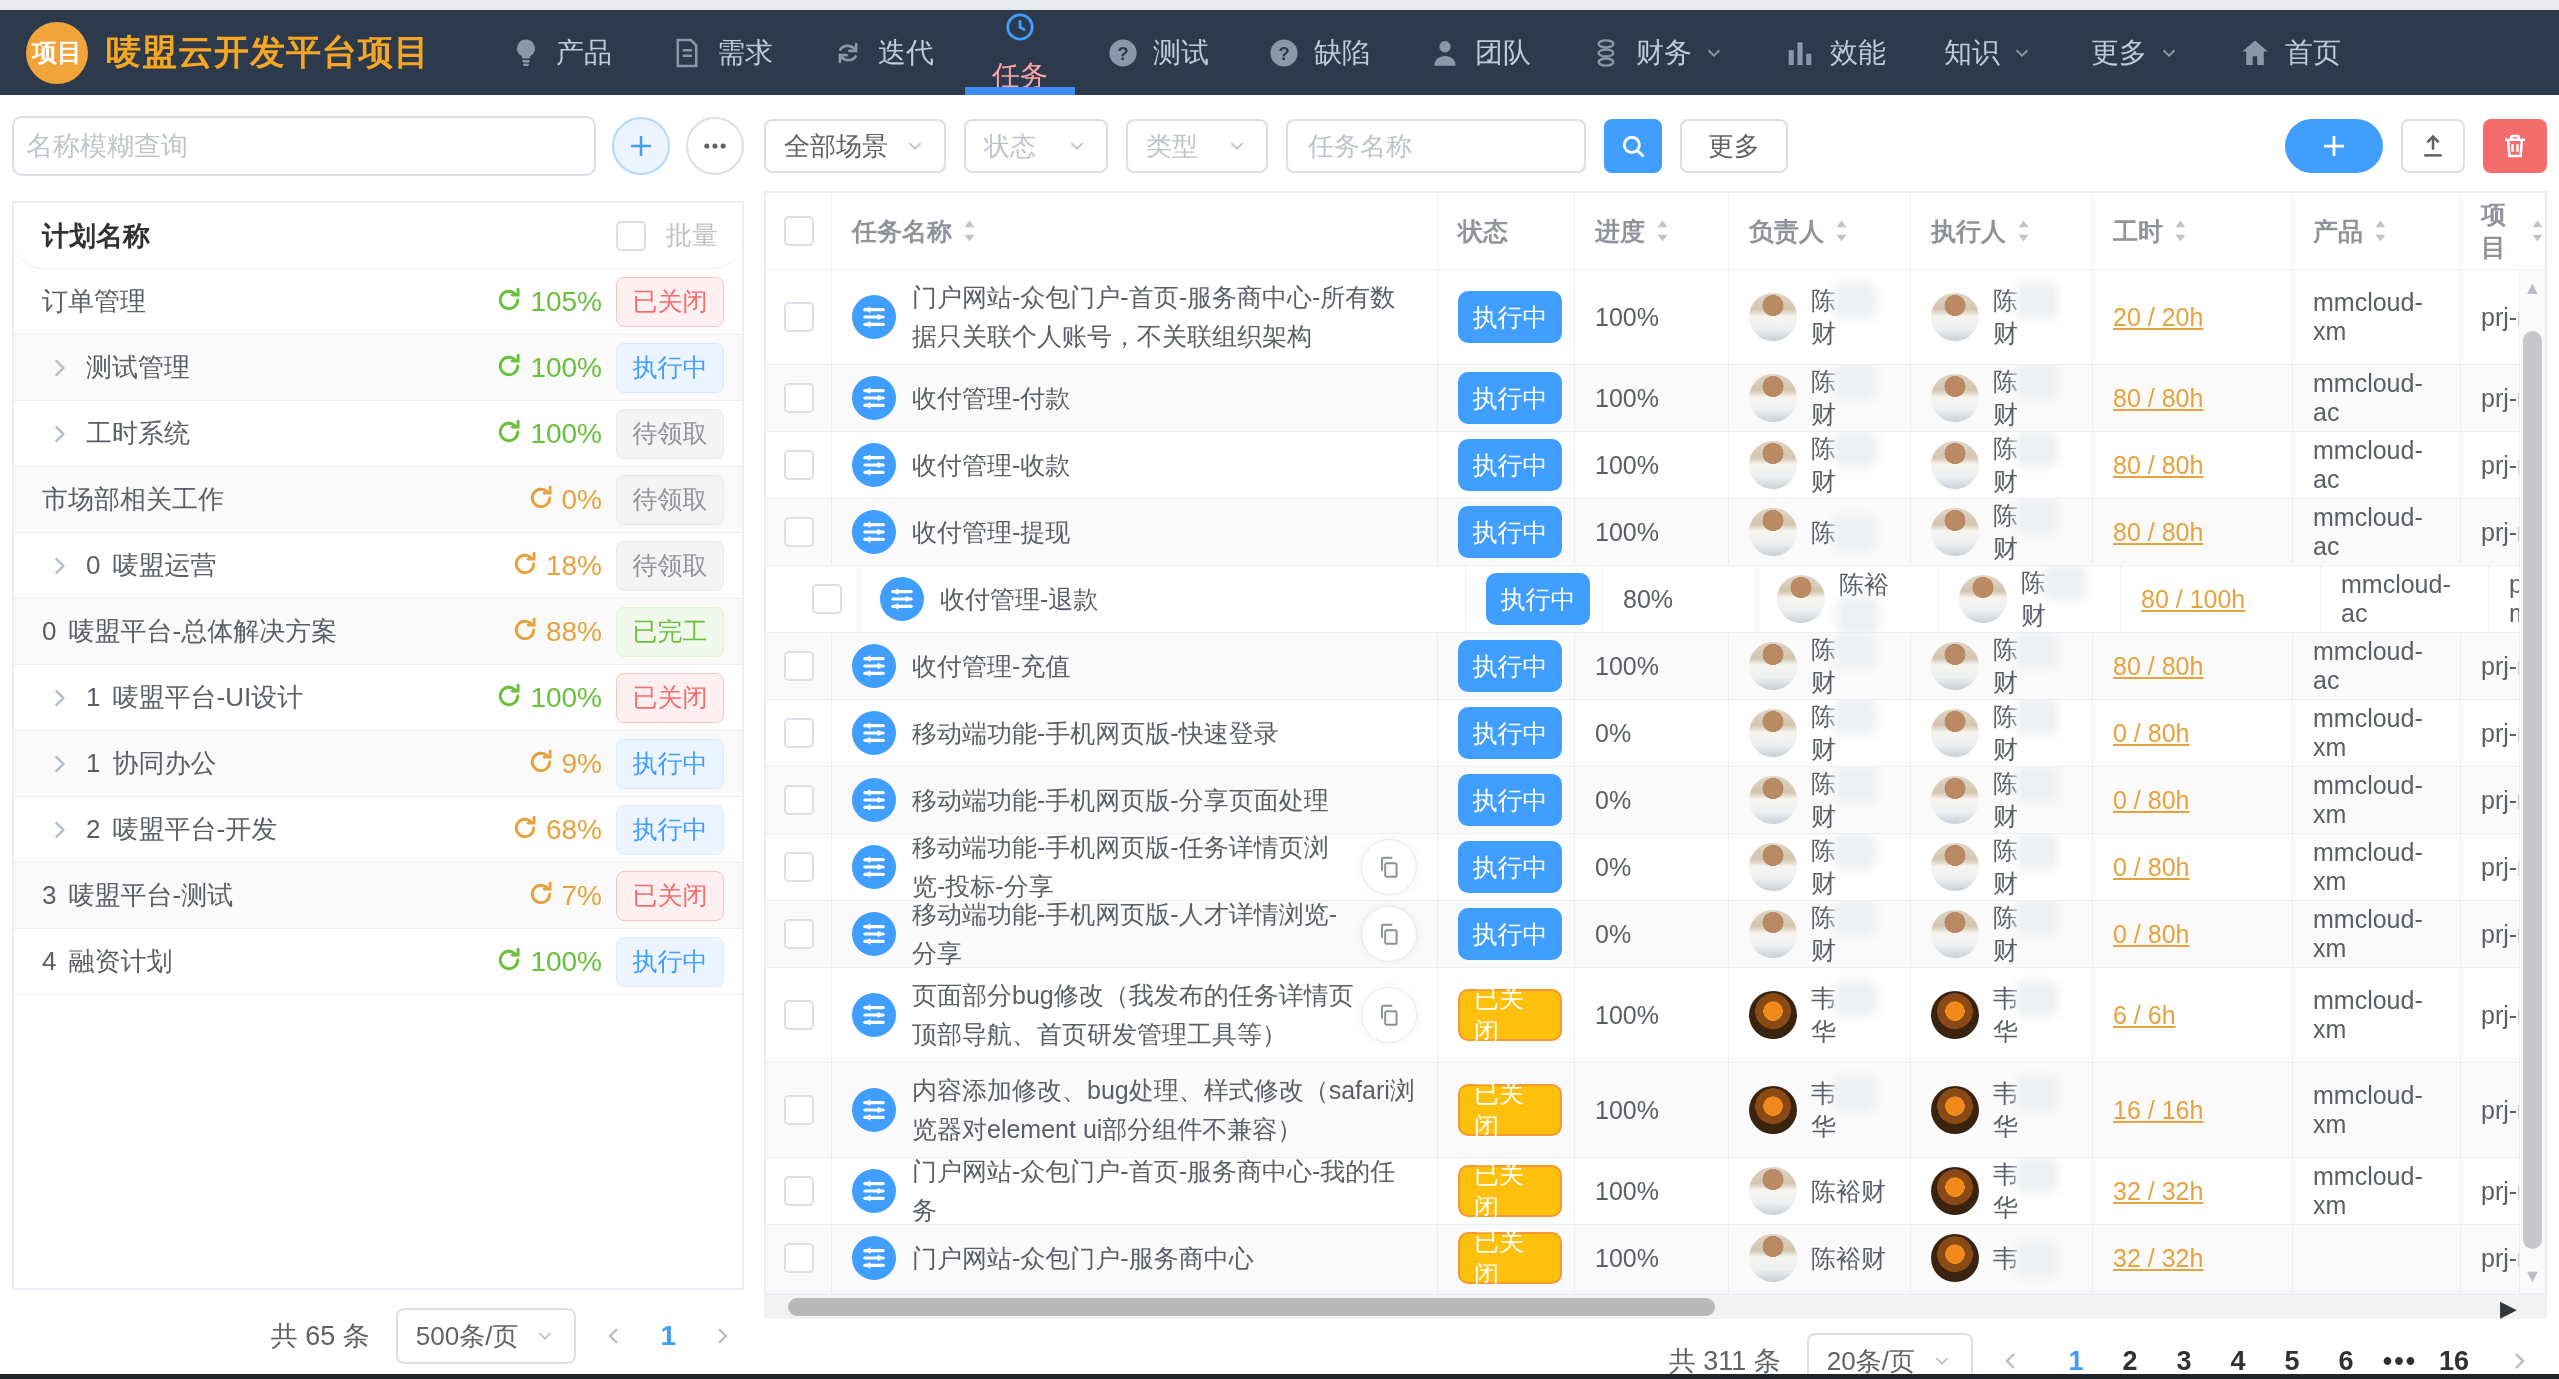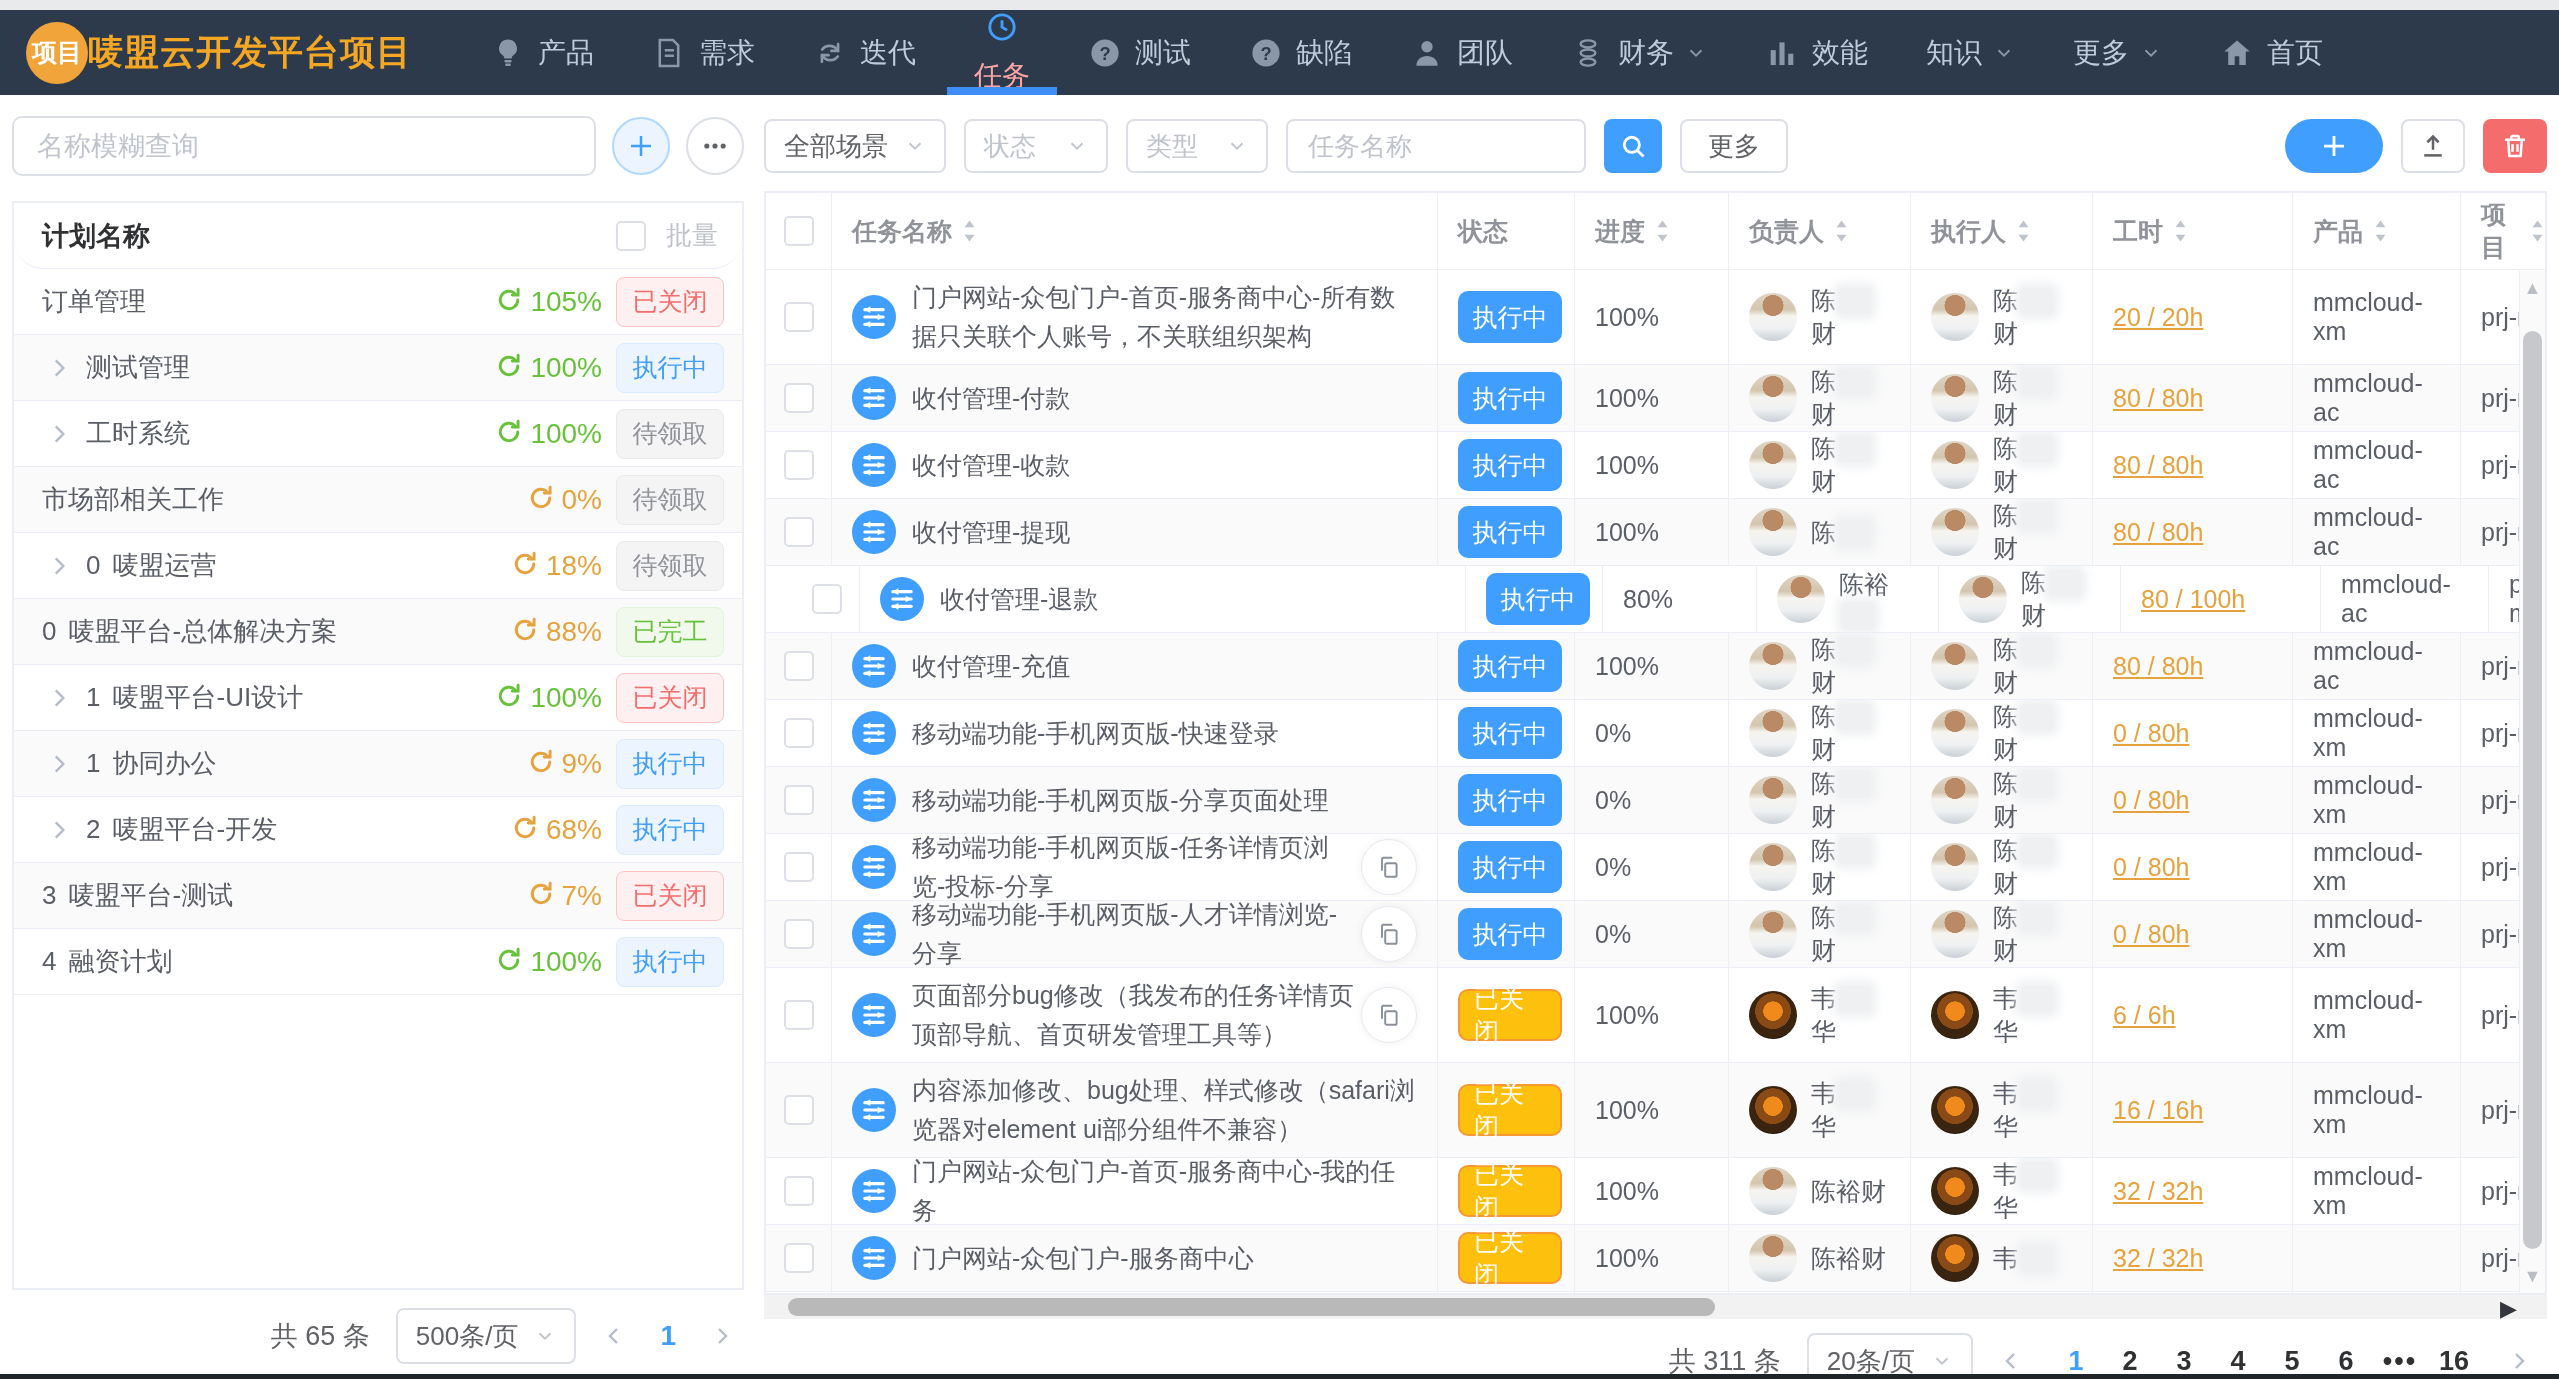--- a/index.html
+++ b/index.html
@@ -6,40 +6,40 @@
   html,body { width:2559px; height:1379px; overflow:hidden; background:#fff;
     font-family:"Liberation Sans", sans-serif; color:#606266; }
   svg { display:block; }
 
   
   .topstrip { height:10px; background:#e9eaec; }
   .navbar { height:85px; background:#2d3a4b; display:flex; align-items:stretch; padding:0 26px; }
   .brand { display:flex; align-items:center; }
   .logo { width:62px; height:62px; border-radius:50%; background:#f0a43a; color:#fff;
     font-weight:bold; font-size:25px; display:flex; align-items:center; justify-content:center; }
-  .app-title { color:#f5a623; font-size:35px; font-weight:bold; letter-spacing:1px; }
+  .app-title { color:#f5a623; font-size:35px; font-weight:bold; margin-left:18px; letter-spacing:1px; }
   .nav-items { display:flex; align-items:stretch; margin-left:50px; }
   .nav-item { display:flex; align-items:center; gap:13px; padding:0 29px; color:#bfcbd9;
     font-size:28px; position:relative; cursor:pointer; }
   .nav-item .nicon { width:34px; height:34px; color:#8a97a8; }
   .nav-item .chev { width:22px; height:22px; color:#8a97a8; margin-left:-2px; }
   .nav-item.active { color:#fca5a5;flex-direction:column; }
   .nav-item.active .nicon { color:#409eff; }
   .nav-item.active::after { content:""; position:absolute; left:2px; right:2px; bottom:0;
     height:8px; background:#3e8ef7; }
 
   
   .content { display:flex; gap:20px; padding:20px 12px 0 12px; }
   .left-col { width:732px; flex:none; }
   .right-col { flex:1; min-width:0; position:relative; }
 
   
   .search-row { display:flex; align-items:center; gap:16px; height:62px; }
   .search-input { flex:1; height:60px; border:2px solid #dcdfe6; border-radius:10px;
-    padding:0 23px; font-size:27px; color:#606266; background:#fff; outline:none;
+    padding:0 12px; font-size:27px; color:#606266; background:#fff; outline:none;
     font-family:Liberation Sans, sans-serif; }
   .search-input::placeholder { color:#c0c4cc; }
   .round-btn { width:58px; height:58px; border-radius:50%; flex:none; display:flex;
     align-items:center; justify-content:center; cursor:pointer; }
   .round-btn.add { background:#ecf5ff; border:2px solid #b3d8ff; color:#409eff; }
   .round-btn.more { background:#fff; border:2px solid #dcdfe6; color:#606266; }
 
   .plan-panel { margin-top:24px; border:2px solid #ebeef5; height:1089px; background:#fff; overflow:hidden; }
   .plan-header { height:66px; display:flex; align-items:center; padding:0 24px 0 28px;
     border-bottom:1px solid #ebeef5;border-radius:29px; }

